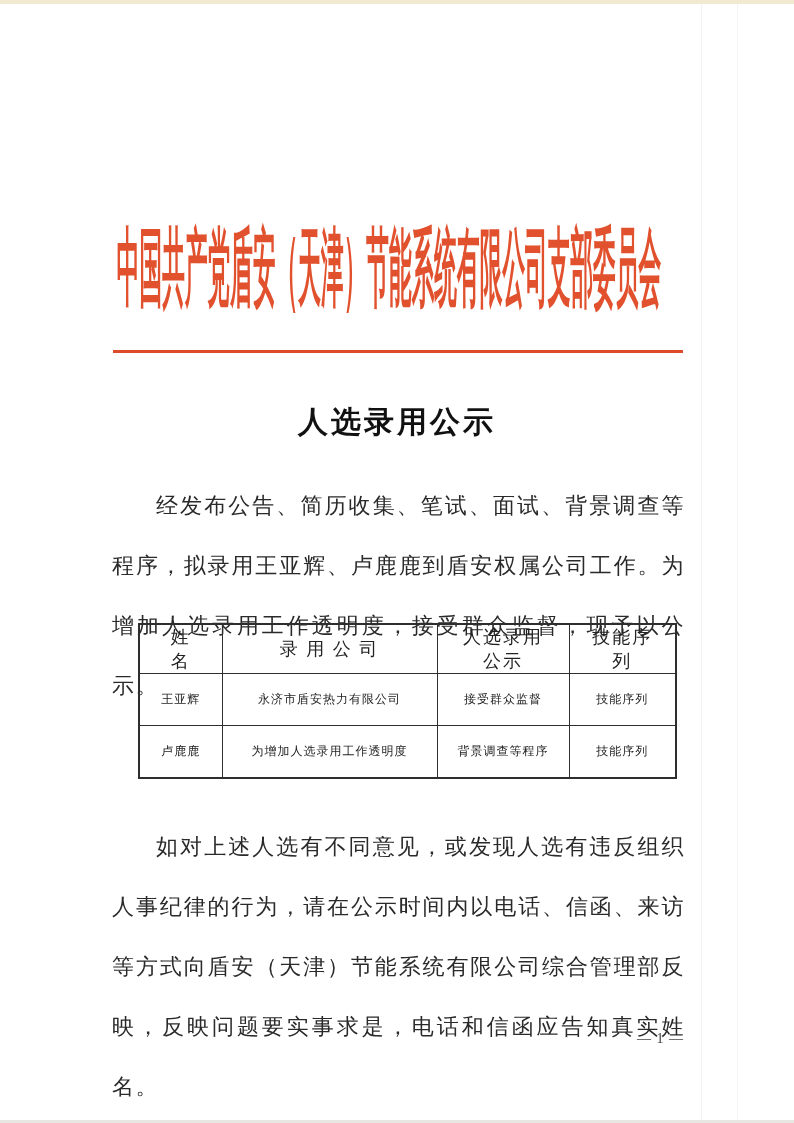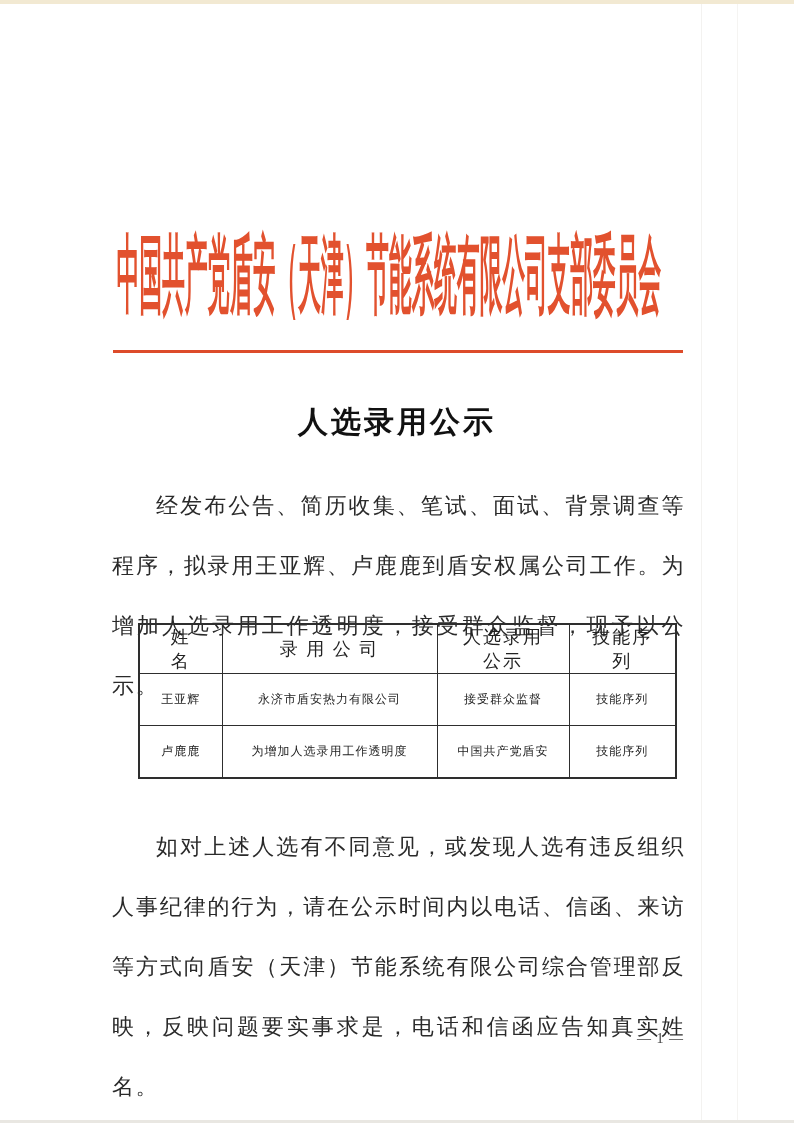--- a/index.html
+++ b/index.html
@@ -25,20 +25,21 @@
     background: #e9e7e2;
   }
   .scan-fold-1 { position: absolute; top: 4px; bottom: 3px; left: 701px; width: 1px; background: rgba(160,150,130,0.12); }
   .scan-fold-2 { position: absolute; top: 4px; bottom: 3px; left: 737px; width: 1px; background: rgba(160,150,130,0.10); }
 
   
   .letterhead {
     position: absolute; top: 232px; left: 0; right: 16px; height: 86px;
     display: flex; justify-content: center; align-items: center;
     overflow: visible;
+    font-family: Liberation Mono, monospace;
   }
   .letterhead .org-name {
     font-size: 84px;
     font-weight: bold;
     color: #e2512e;
     white-space: nowrap;
     line-height: 1;
     transform: scale(0.27, 1.02);
     transform-origin: center center;
     letter-spacing: 0px;
@@ -132,21 +133,21 @@
     </tr>
     <tr class="data-row">
       <td>王亚辉</td>
       <td>永济市盾安热力有限公司</td>
       <td>接受群众监督</td>
       <td>技能序列</td>
     </tr>
     <tr class="data-row">
       <td>卢鹿鹿</td>
       <td>为增加人选录用工作透明度</td>
-      <td class="cell-dept-small">中国共产党盾安</td>
+      <td class="cell-dept-small">背景调查等程序</td>
       <td>技能序列</td>
     </tr>
   </tbody>
     </table>
 
   <p class="body-para para-feedback">如对上述人选有不同意见，或发现人选有违反组织人事纪律的行为，请在公示时间内以电话、信函、来访等方式向盾安（天津）节能系统有限公司综合管理部反映，反映问题要实事求是，电话和信函应告知真实姓名。</p>
 
   <div class="page-number">— 1 —</div>
 
   <div class="scan-edge-bottom"></div>

